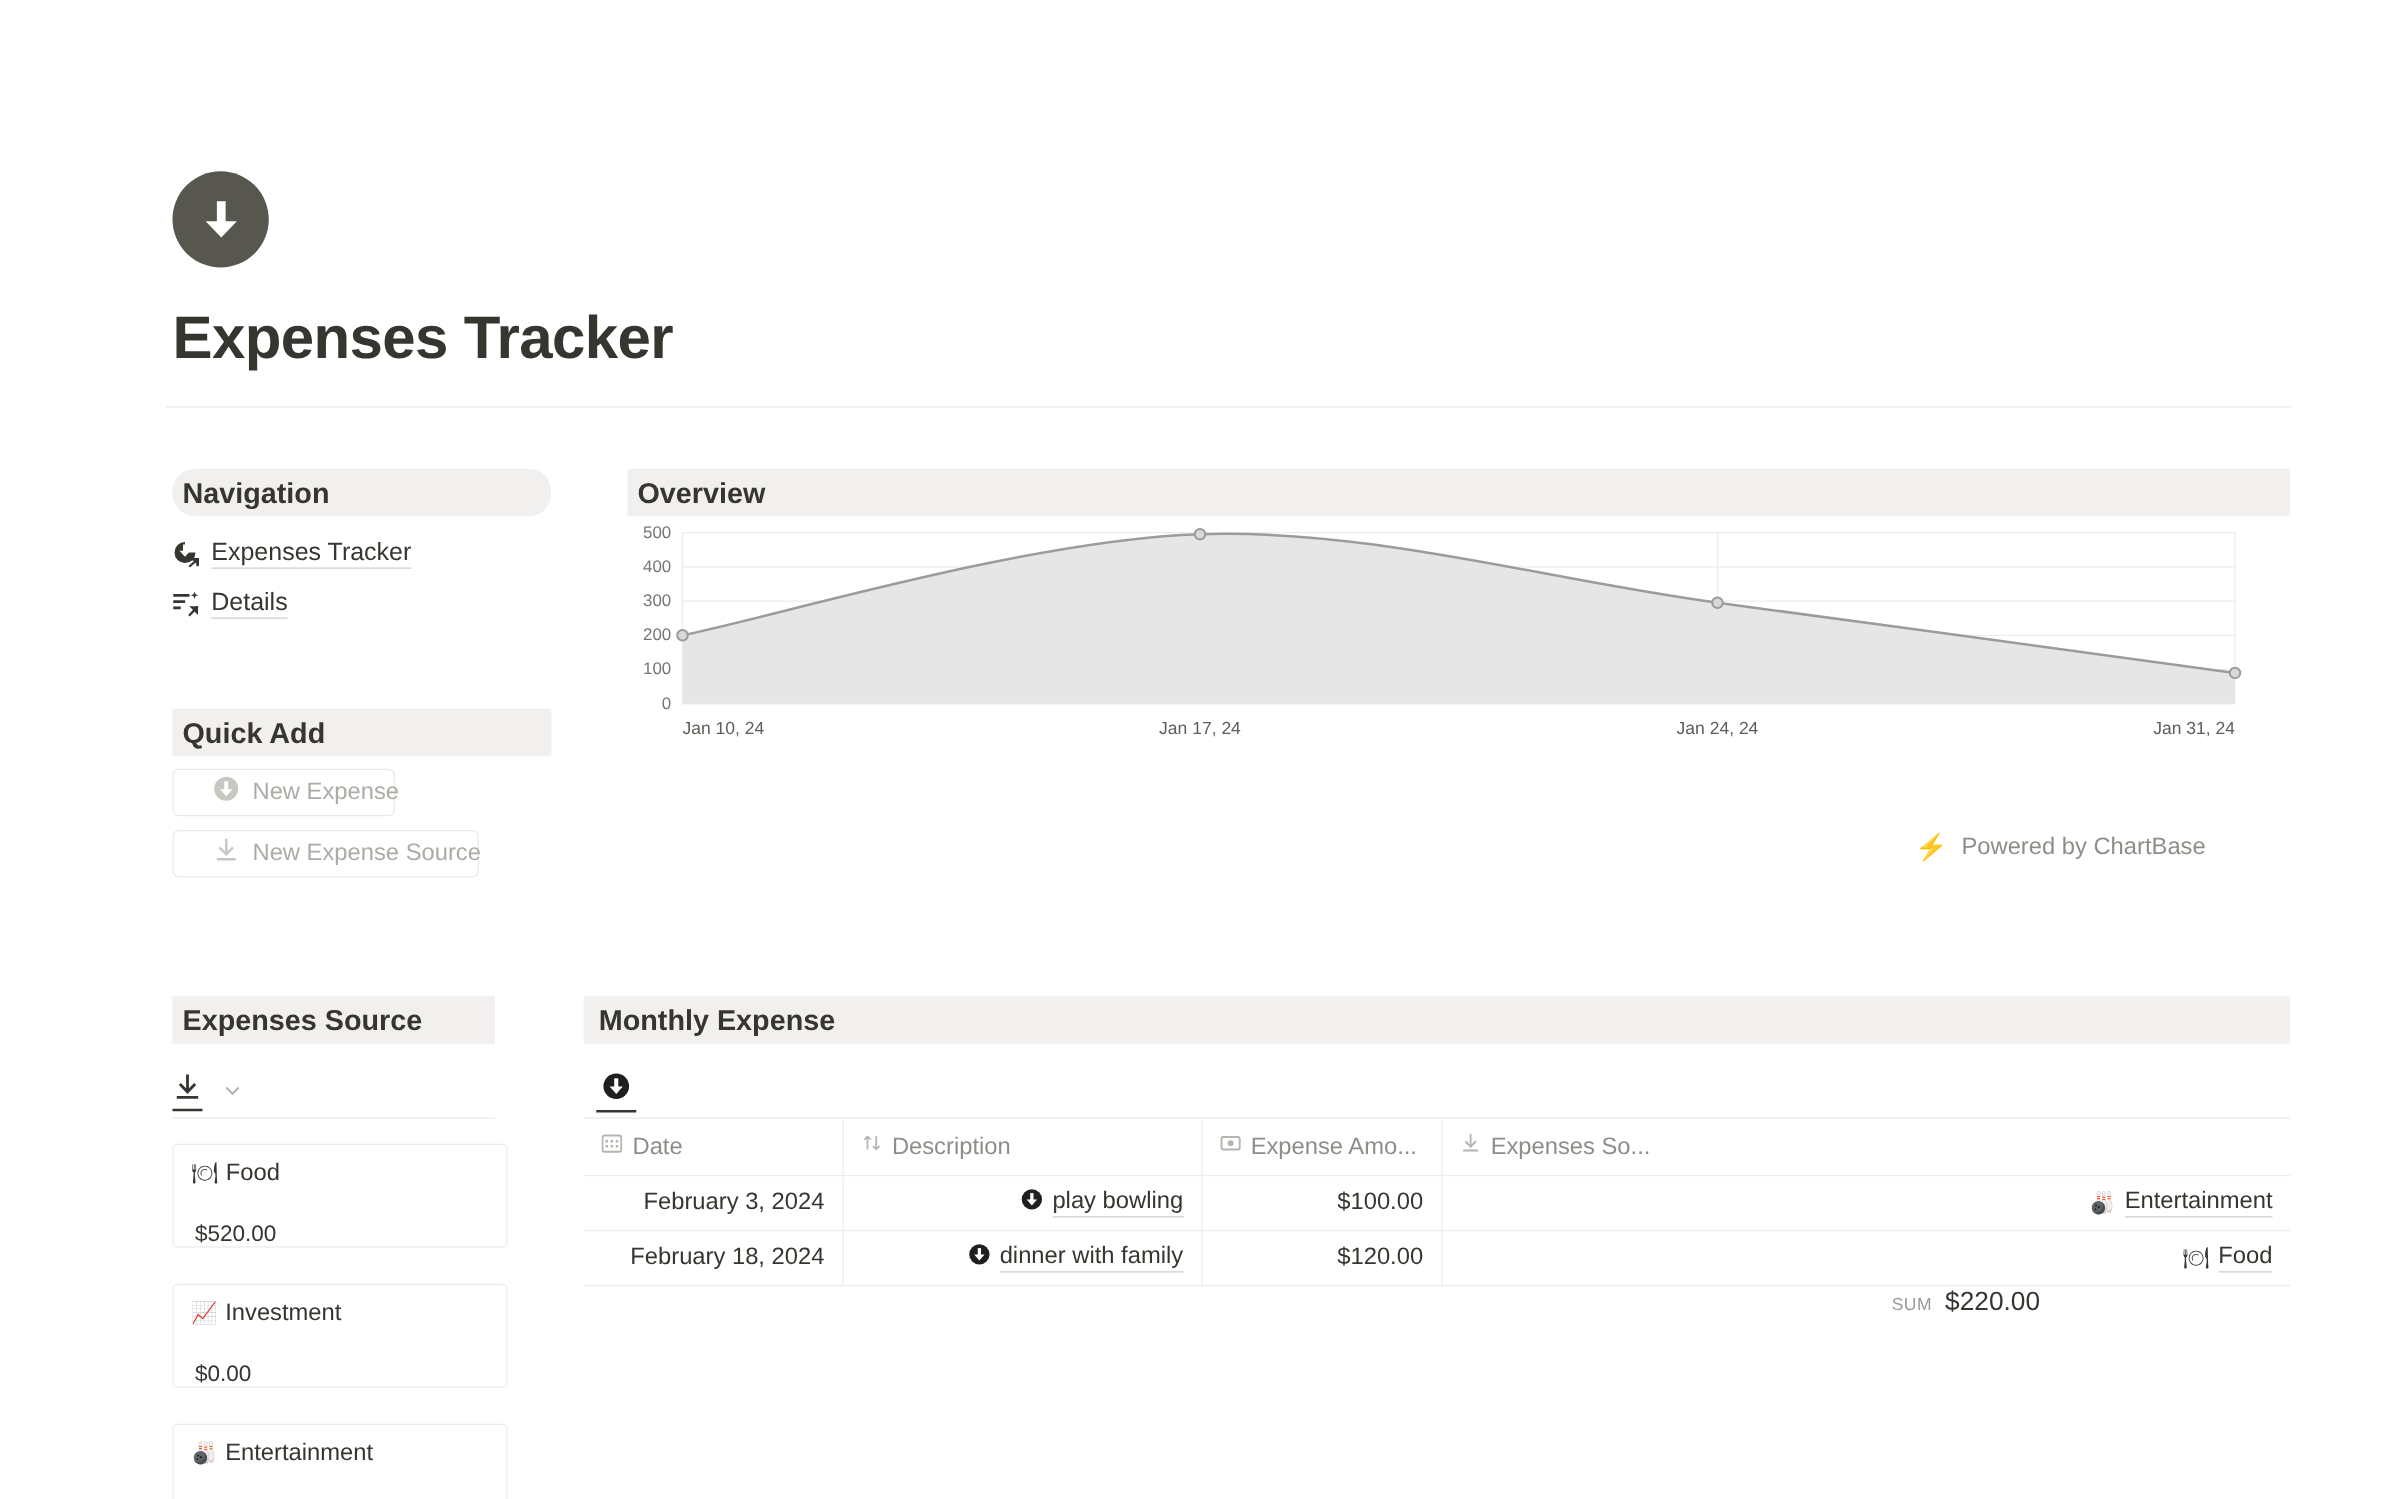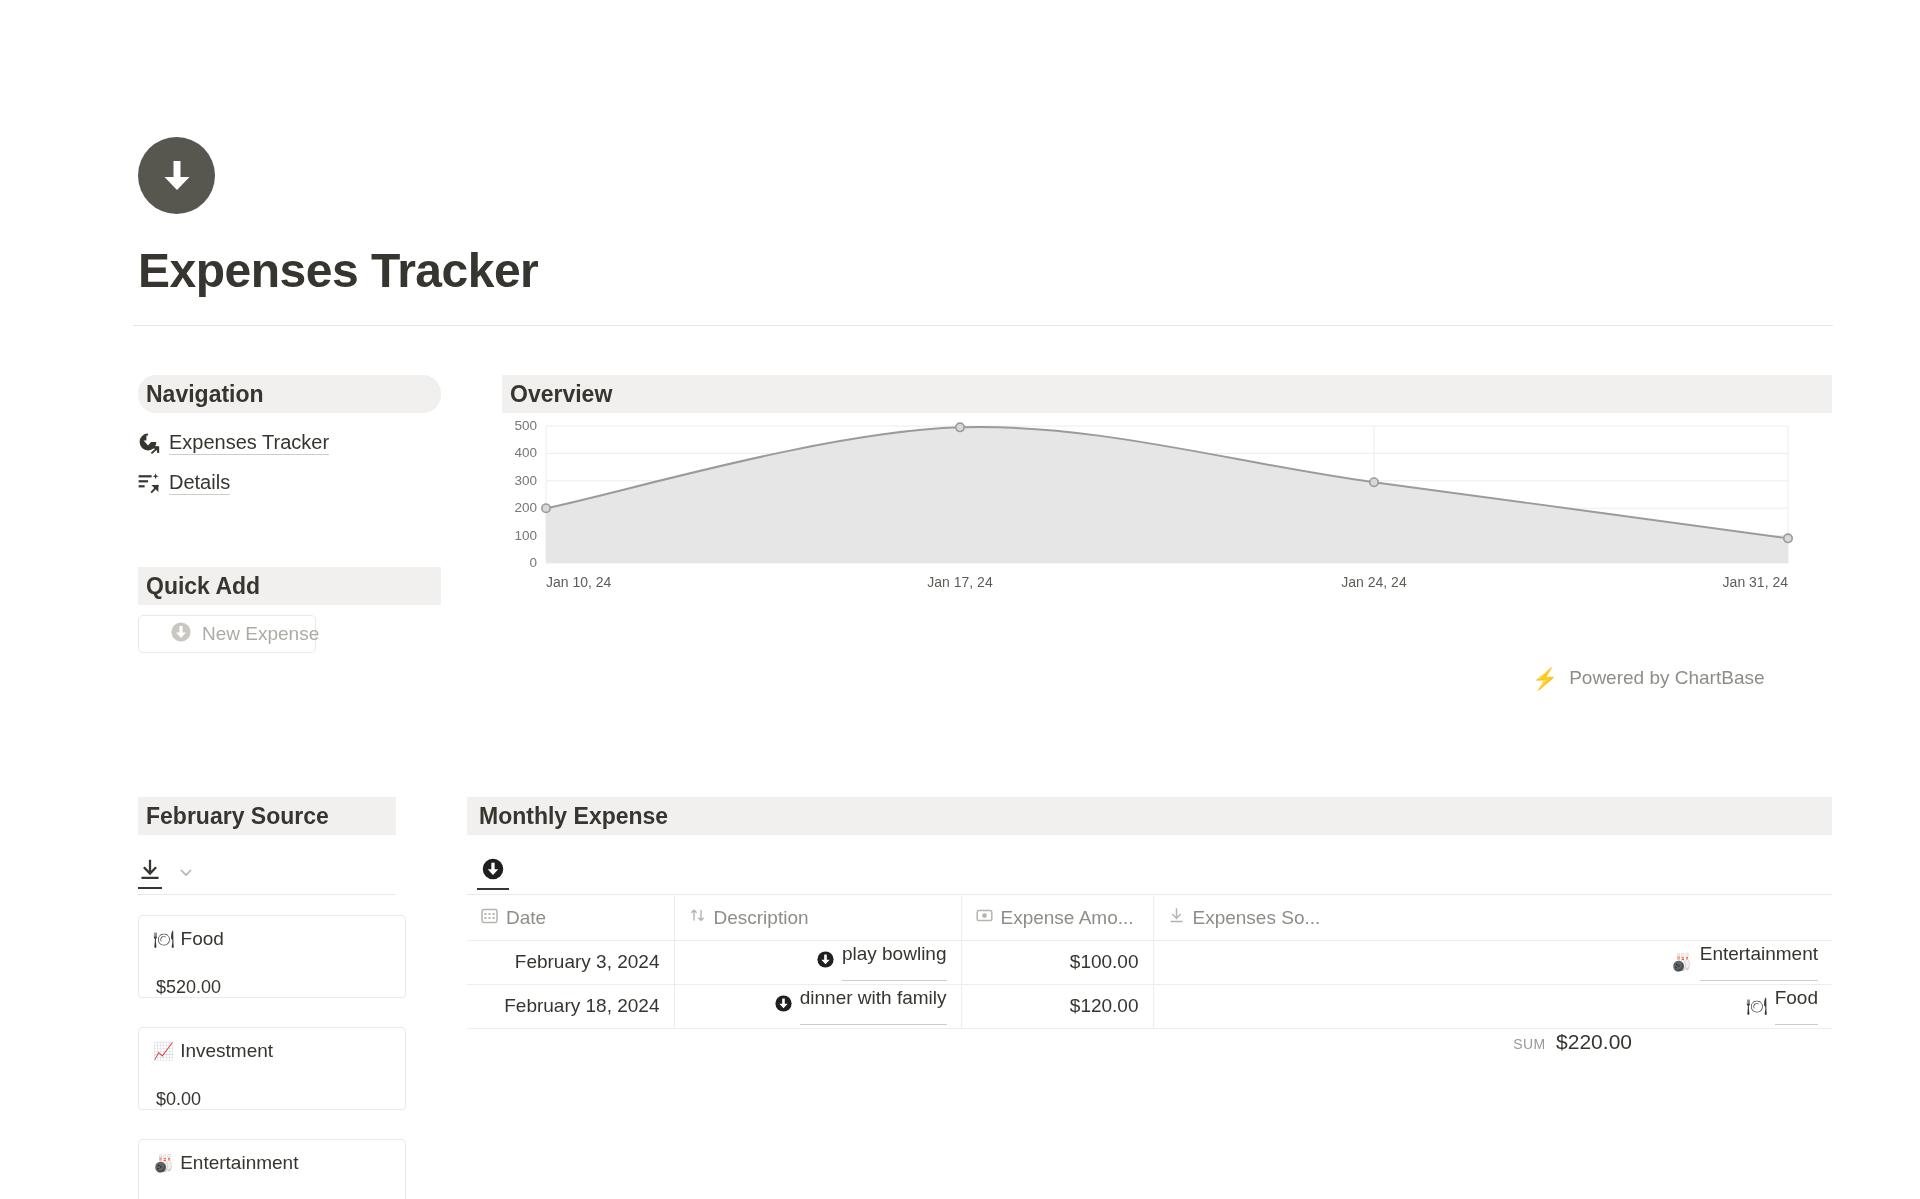--- a/index.html
+++ b/index.html
@@ -236,21 +236,21 @@
   .c-src  { width:679px; }
 
   .cell-link {
     display:inline-flex;
     align-items:center;
     gap:7px;
     white-space:nowrap;
   }
   .cell-link .ul {
     border-bottom:1.3px solid #cfcdc8;
-    padding-bottom:16px;
+    padding-bottom:2px;
     line-height:1.15;
   }
 
   .sum-row {
     position:absolute;
     left:455px;
     top:1030px;
     width:1165px;
     text-align:right;
     white-space:nowrap;
@@ -314,23 +314,31 @@
     <div class="qa-btn w1">
       <span>
         <svg width="22" height="22" viewBox="0 0 22 22" aria-hidden="true">
           <circle cx="11" cy="11" r="9.6" fill="#c9c7c2"></circle>
           <rect x="9.4" y="5" width="3.2" height="8.4" fill="#ffffff"></rect>
           <path d="M6 11.4 L11 16.9 L16 11.4 Z" fill="#ffffff"></path>
         </svg>
       </span>
       <span>New Expense</span>
     </div>
-  </div>
-
-  <div class="sect-head es-head">February Source</div>
+    <div class="qa-btn w2">
+      <span>
+        <svg width="22" height="22" viewBox="0 0 22 22" aria-hidden="true">
+          <path d="M11 3 L11 13.8 M6.3 9.6 L11 14.4 L15.7 9.6 M4.4 18.4 L17.6 18.4" stroke="#c9c7c2" stroke-width="2" fill="none" stroke-linecap="square"></path>
+        </svg>
+      </span>
+      <span>New Expense Source</span>
+    </div>
+  </div>
+
+  <div class="sect-head es-head">Expenses Source</div>
   <div class="es-tabrow">
     <span class="es-tabicon">
       <svg width="24" height="24" viewBox="0 0 22 22" aria-hidden="true">
         <path d="M11 2.6 L11 13.4 M6.1 9.2 L11 14.2 L15.9 9.2 M4.2 18.2 L17.8 18.2" stroke="#37352f" stroke-width="2.1" fill="none" stroke-linecap="square"></path>
       </svg>
     </span>
     <span class="es-chev">
       <svg width="20" height="20" viewBox="0 0 20 20" aria-hidden="true">
         <path d="M5 8 L10 13 L15 8" stroke="#b6b4af" stroke-width="1.7" fill="none"></path>
       </svg>

